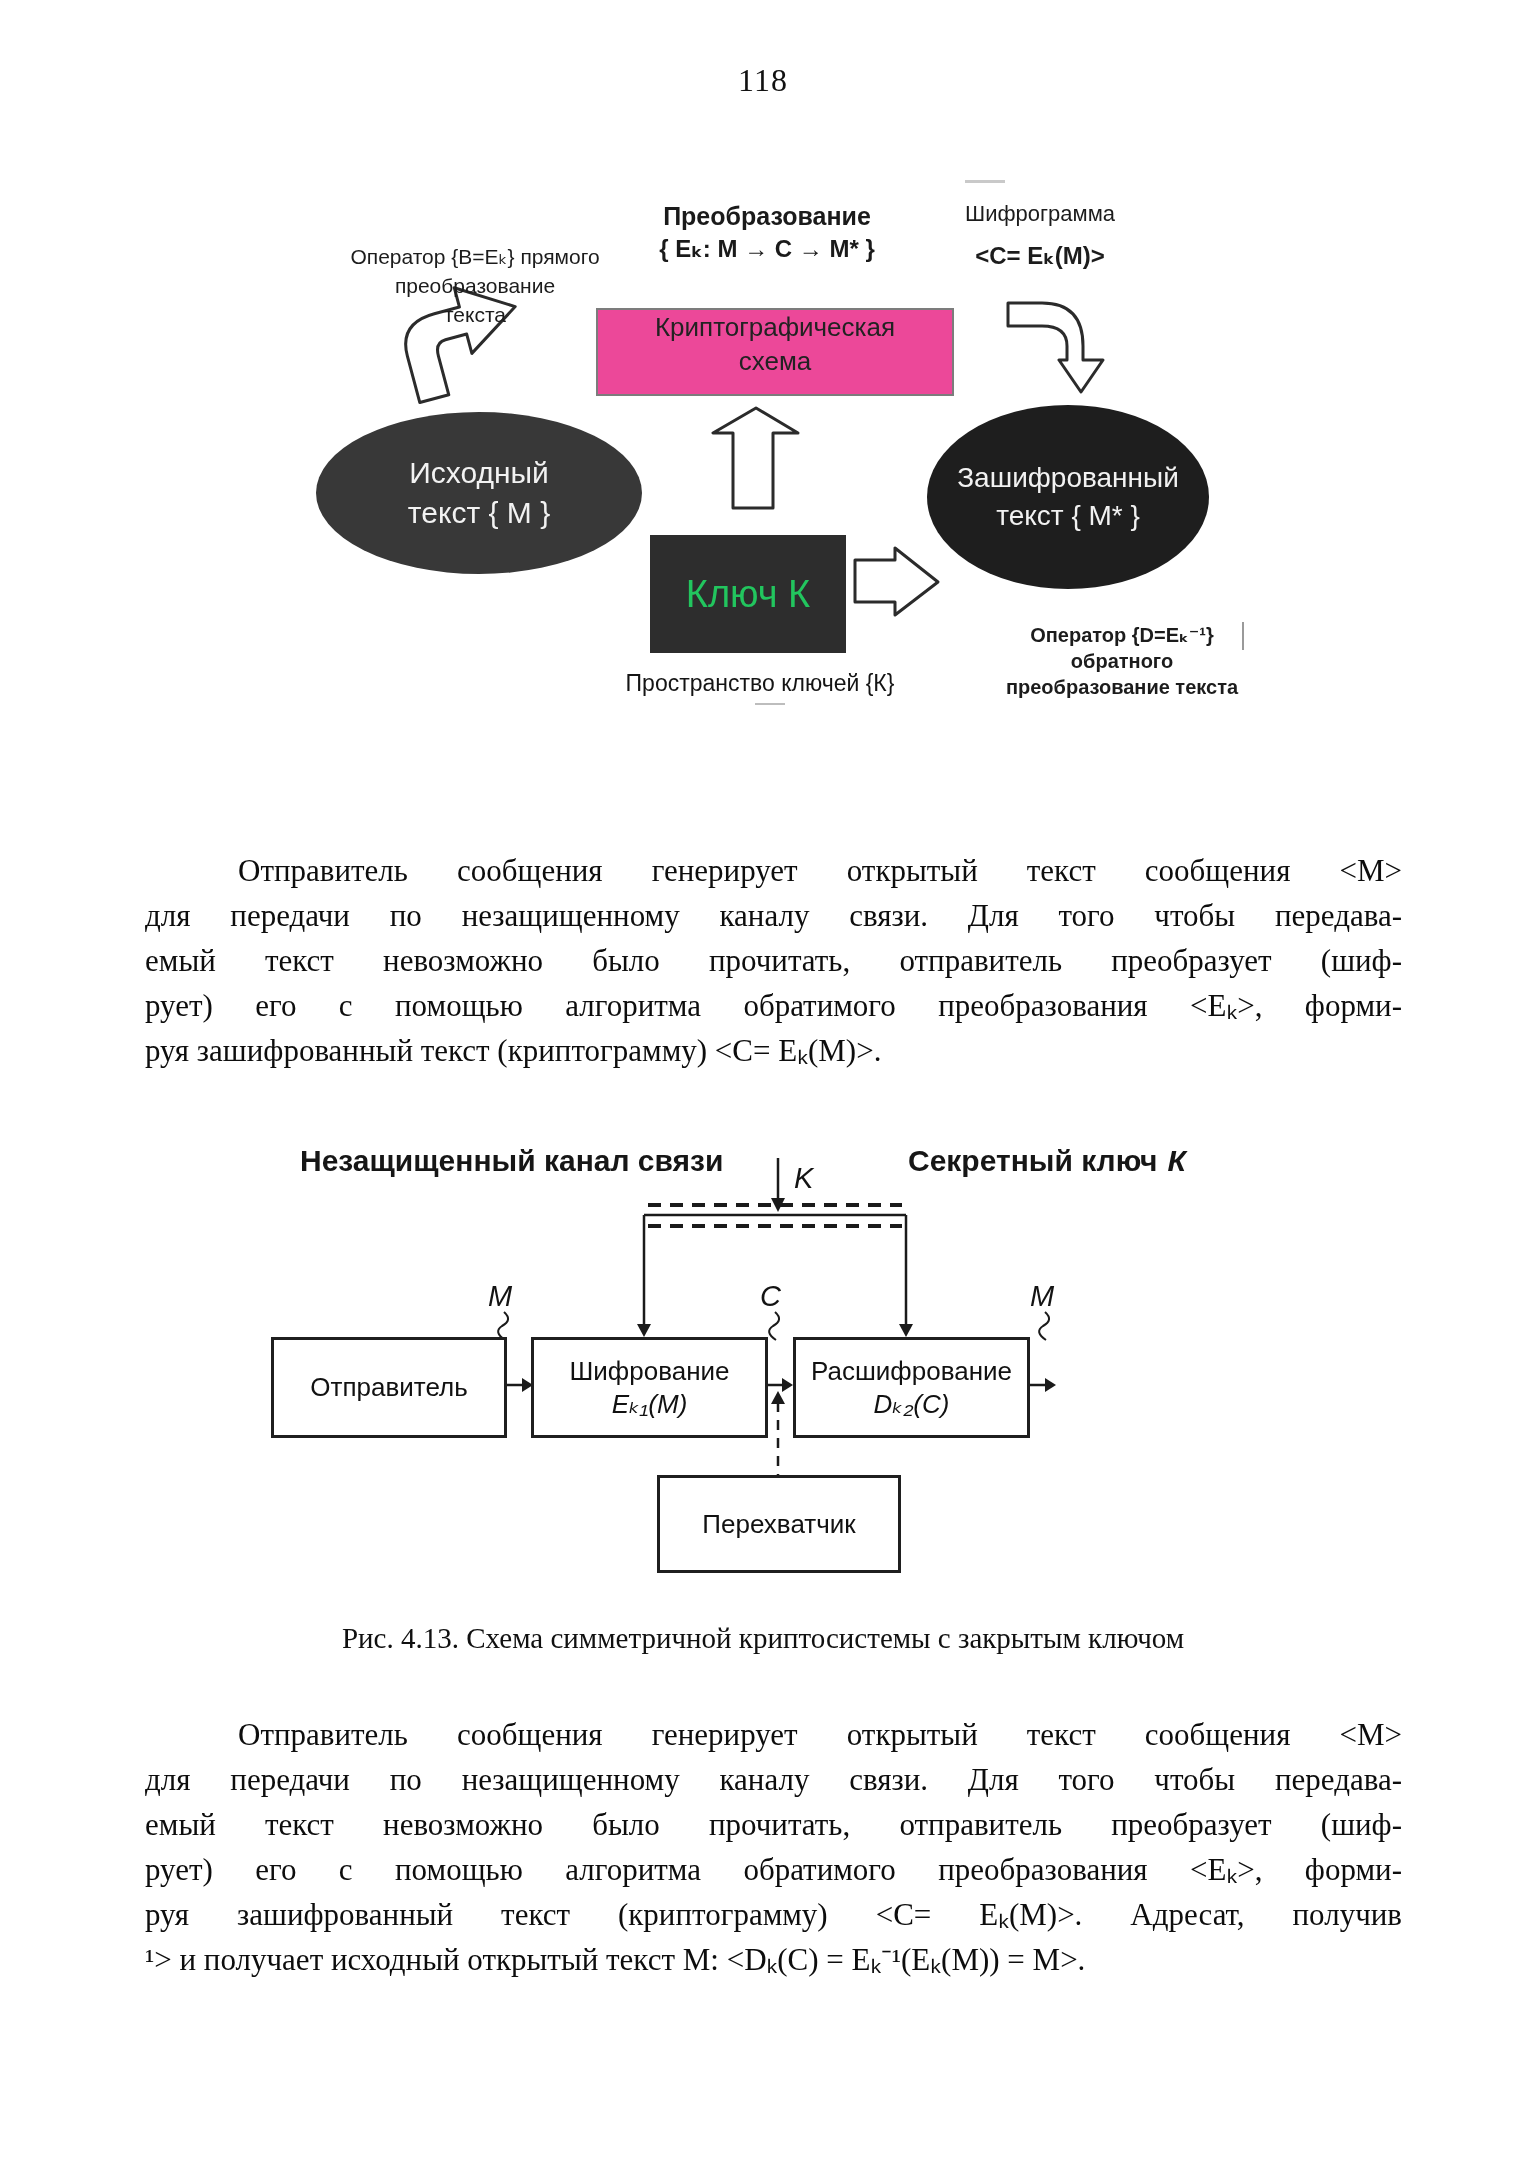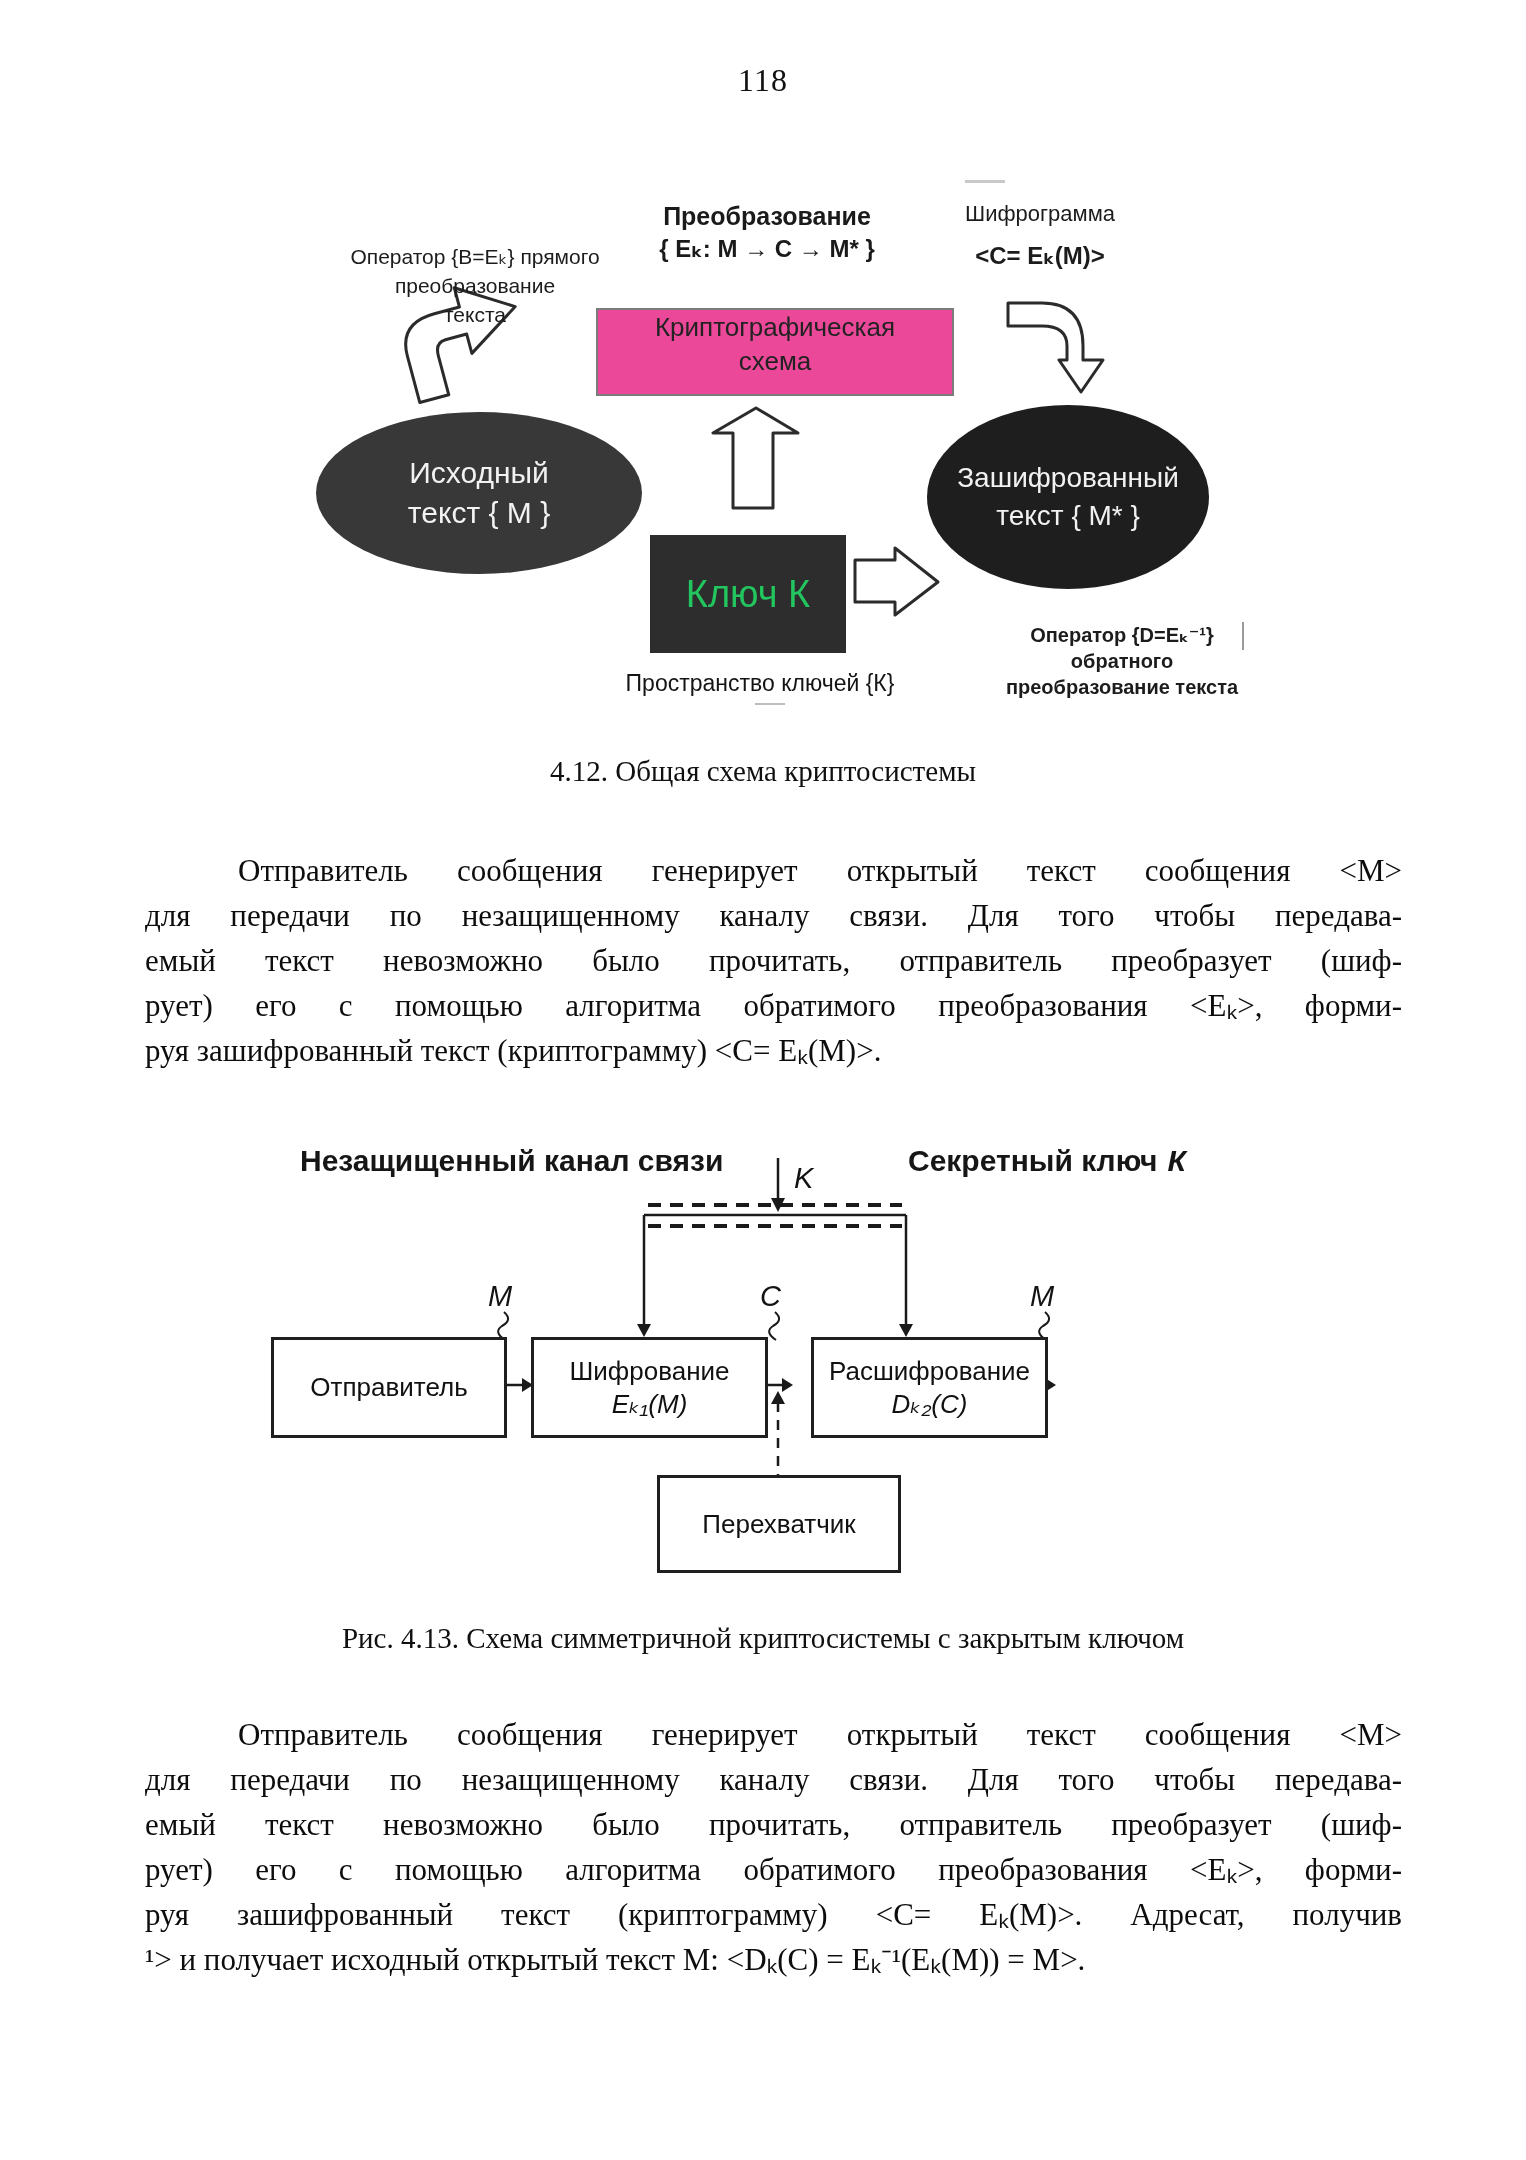--- a/index.html
+++ b/index.html
@@ -115,21 +115,20 @@
     <div class="abs ctr keyspace">Пространство ключей {К}</div>
 
     <div class="abs ctr op-inv">
       <div>Оператор {D=Eₖ⁻¹} обратного</div>
       <div>преобразование текста</div>
     </div>
     <div class="abs vtick"></div>
     <div class="abs graydash" style="left:525px;top:533px;width:30px;height:2px;background:#bdbdbd;"></div>
   </div>
 
-  <div id="cap412" class="abs caption">4.12. Общая схема криптосистемы</div>
 
   <div id="para1" class="abs para">
     <div class="pline first">Отправитель сообщения генерирует открытый текст сообщения &lt;М&gt;</div>
     <div class="pline">для передачи по незащищенному каналу связи. Для того чтобы передава-</div>
     <div class="pline">емый текст невозможно было прочитать, отправитель преобразует (шиф-</div>
     <div class="pline">рует) его с помощью алгоритма обратимого преобразования &lt;Eₖ&gt;, форми-</div>
     <div class="pline last">руя зашифрованный текст (криптограмму) &lt;C= Eₖ(M)&gt;.</div>
   </div>
 
   <div id="fig413" class="fig">
@@ -173,21 +172,21 @@
     <div class="msg" style="left:510px;top:180px;">C</div>
     <div class="msg" style="left:780px;top:180px;">M</div>
 
     <div class="f2box" style="left:21px;top:237px;width:230px;height:95px;">
       <div>Отправитель</div>
     </div>
     <div class="f2box" style="left:281px;top:237px;width:231px;height:95px;">
       <div>Шифрование</div>
       <div class="frm">Eₖ₁(M)</div>
     </div>
-    <div class="f2box" style="left:561px;top:237px;width:231px;height:95px;">
+    <div class="f2box" style="left:543px;top:237px;width:231px;height:95px;">
       <div>Расшифрование</div>
       <div class="frm">Dₖ₂(C)</div>
     </div>
     <div class="f2box" style="left:407px;top:375px;width:238px;height:92px;">
       <div>Перехватчик</div>
     </div>
   </div>
 
   <div id="cap413" class="abs caption">Рис. 4.13. Схема симметричной криптосистемы с закрытым ключом</div>
 

